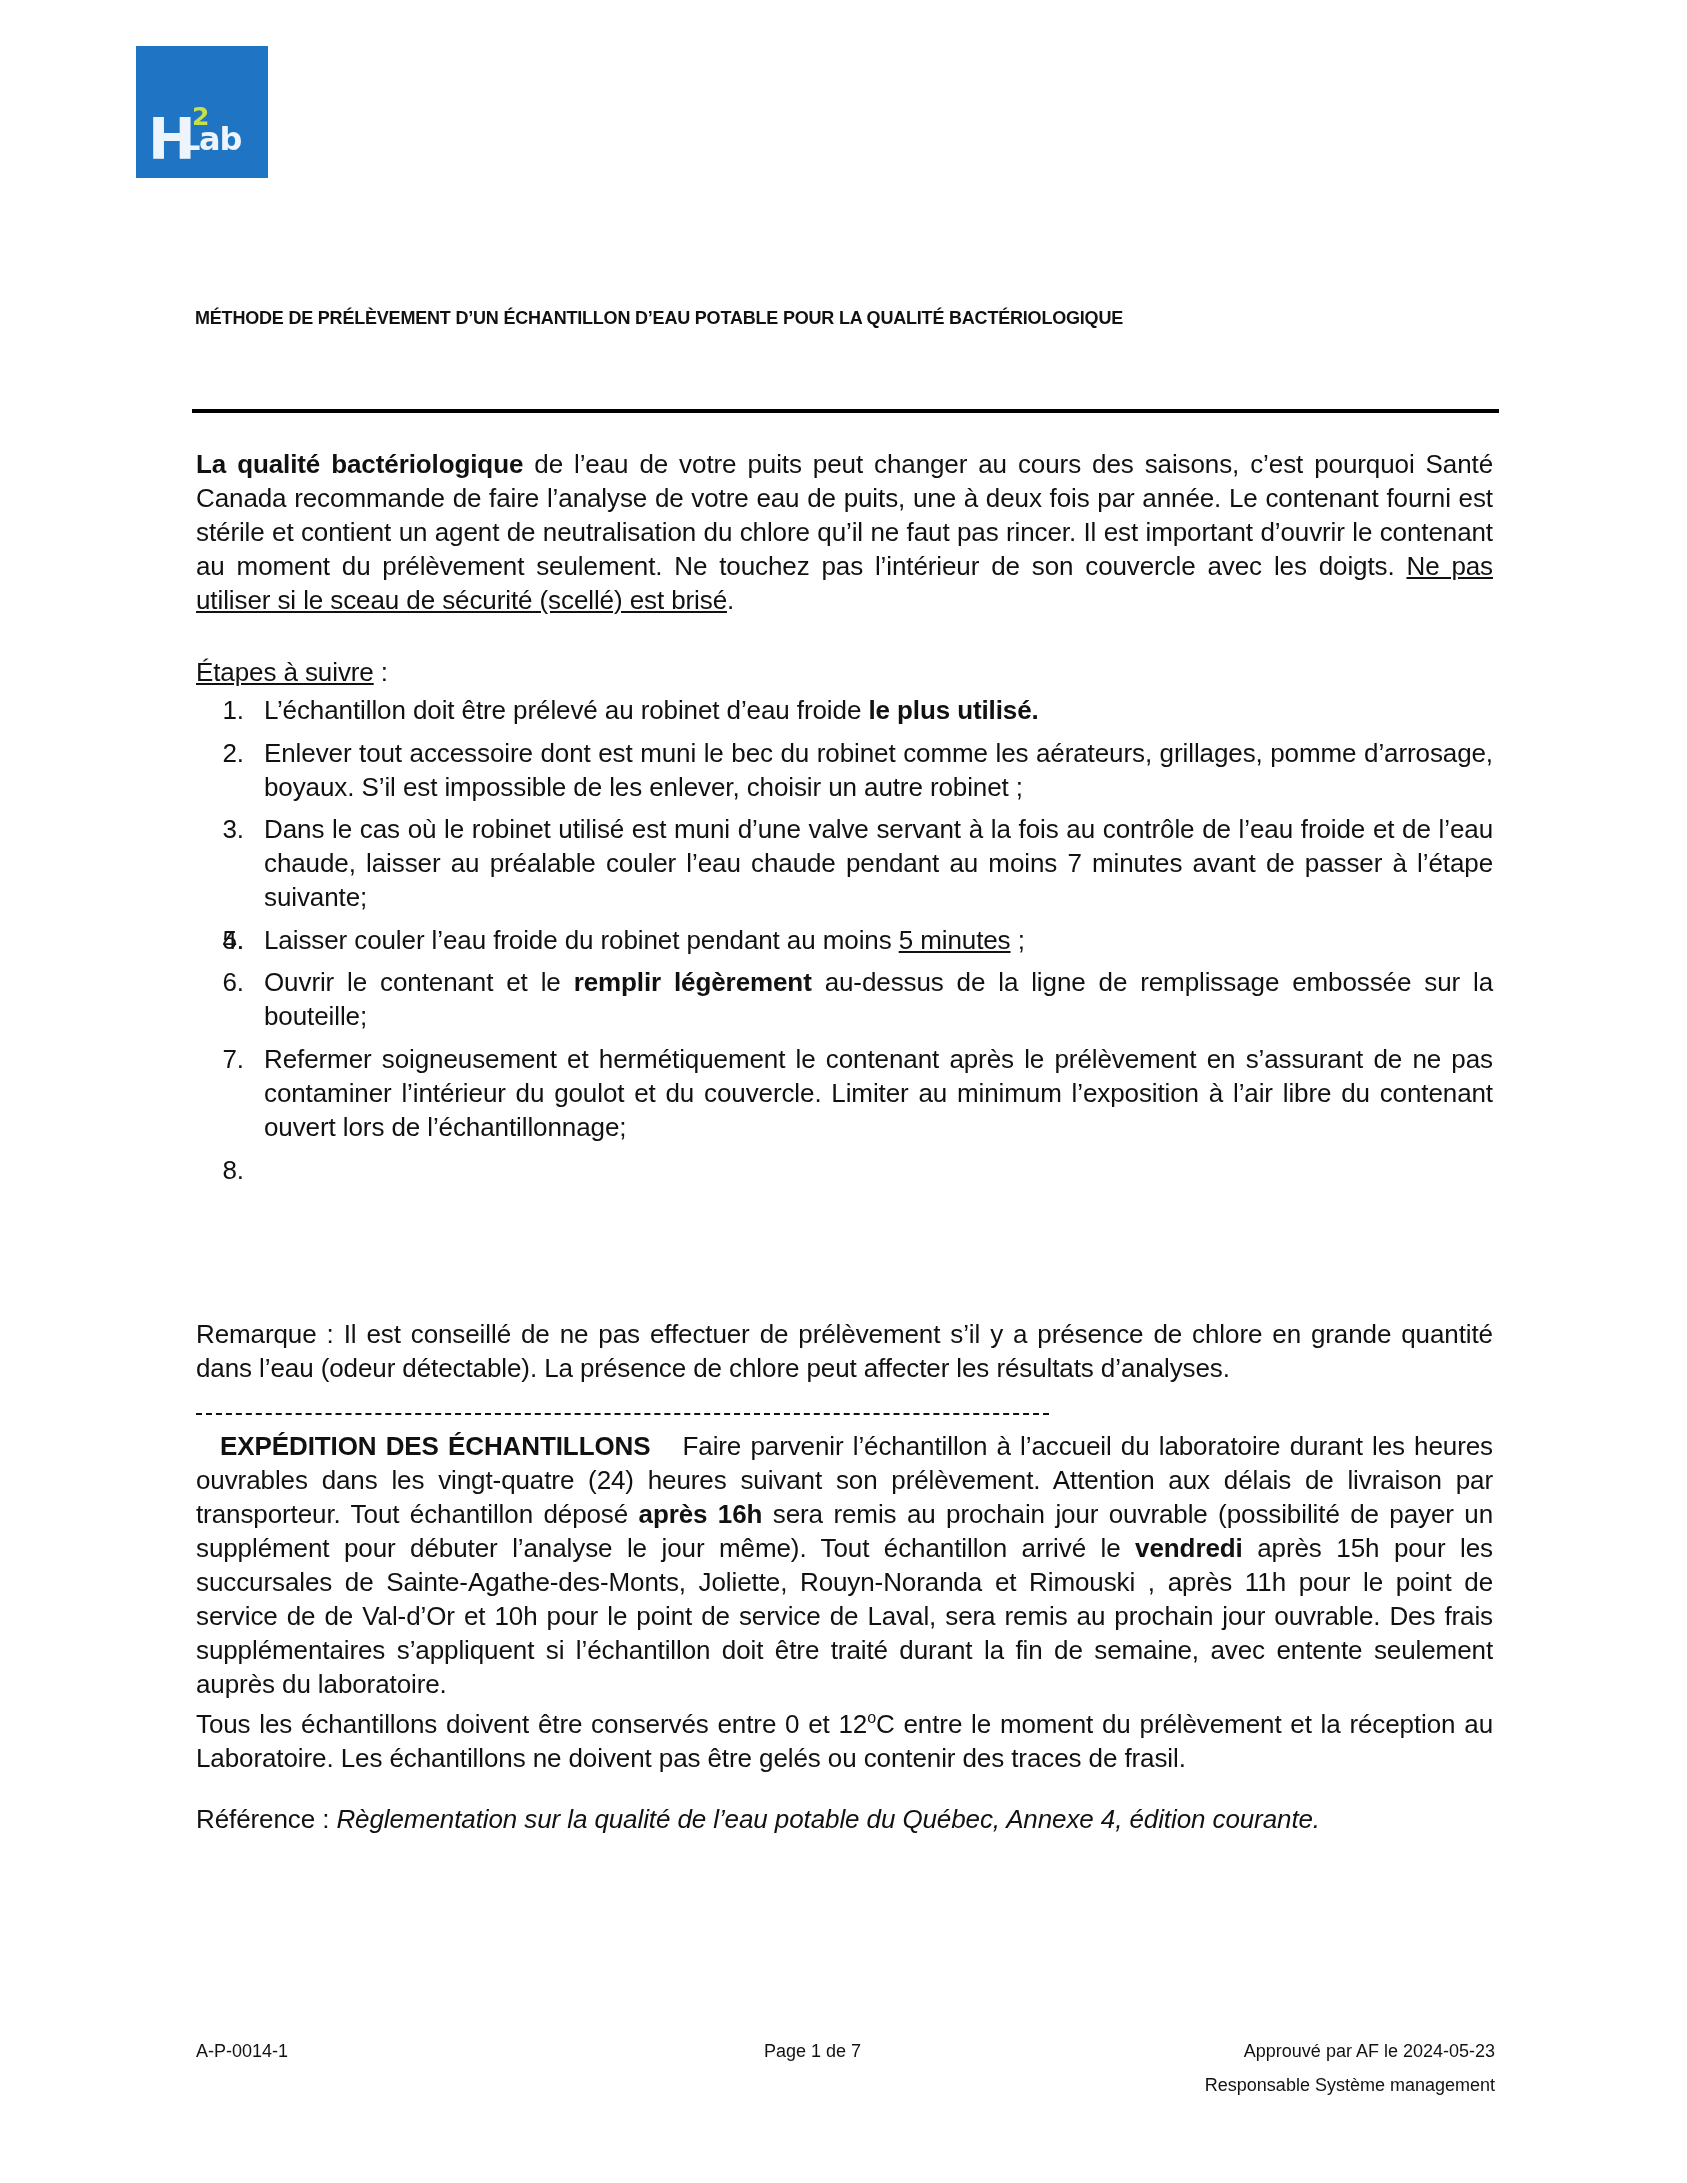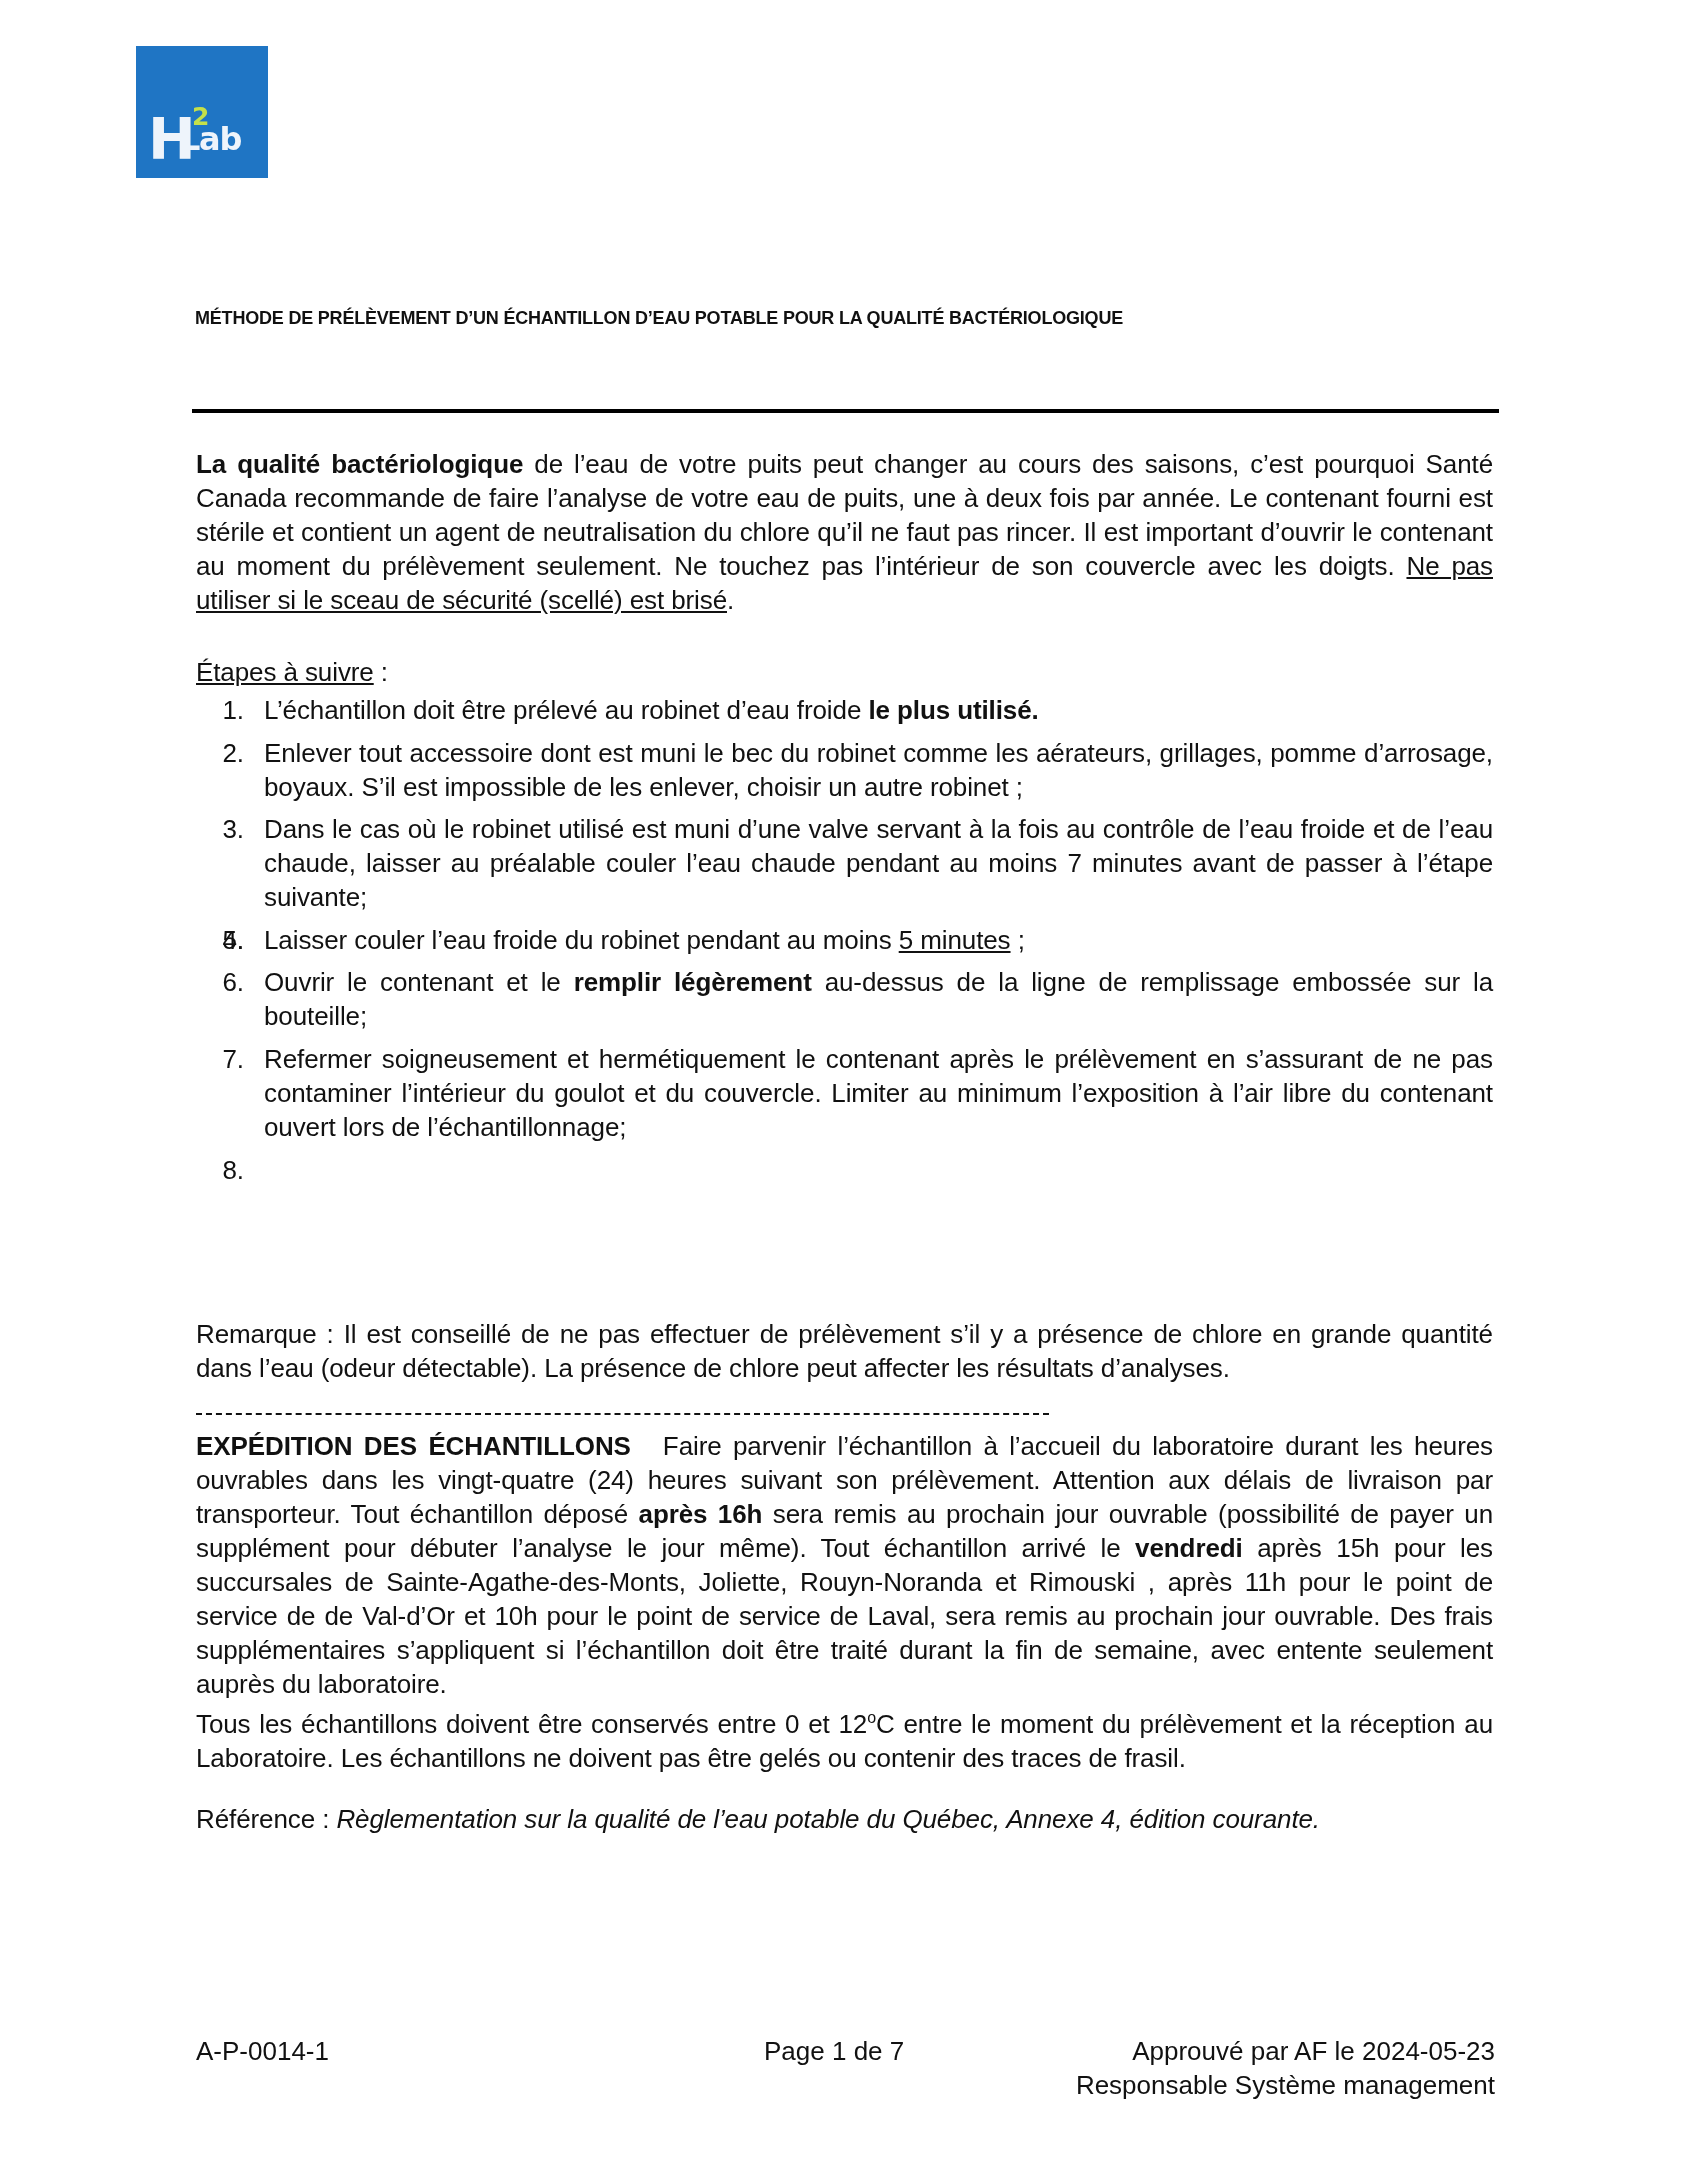--- a/index.html
+++ b/index.html
@@ -21,25 +21,25 @@
   .u { text-decoration: underline; }
   b { font-weight: bold; }
 
   .steps { position: absolute; left: 196px; top: 693px; width: 1297px; margin: 0; padding: 0; list-style: none; font-size: 26px; line-height: 34px; letter-spacing: -0.1px; }
   .steps li { position: relative; padding-left: 68px; margin-bottom: 8.6px; text-align: justify; }
   .steps li .num { position: absolute; left: 26.5px; top: 0; }
 
   .remark { top: 1317px; }
   .dash { position: absolute; left: 196px; top: 1413px; width: 853px; height: 0; border-top: 2.6px dashed #111; }
   .exped { top: 1429px; }
-  .exped .ehead { font-weight: bold; margin-right: 32px; }
+  .exped .ehead { font-weight: bold; margin-right: 32px; margin-left: 24px; }
   .ref { top: 1802px; }
   .ref i { font-style: italic; }
 
-  .footer { position: absolute; top: 2034px; font-size: 26px; line-height: 34px; }
+  .footer { position: absolute; top: 2034px; font-size: 18px; line-height: 34px; }
   .f-left { left: 196px; }
   .f-center { left: 764px; }
   .f-right { right: 192px; text-align: right; }
 </style>
 </head>
 <body>
 
 <div class="logo">
   <span class="H">H</span>
   <span class="two">2</span>

